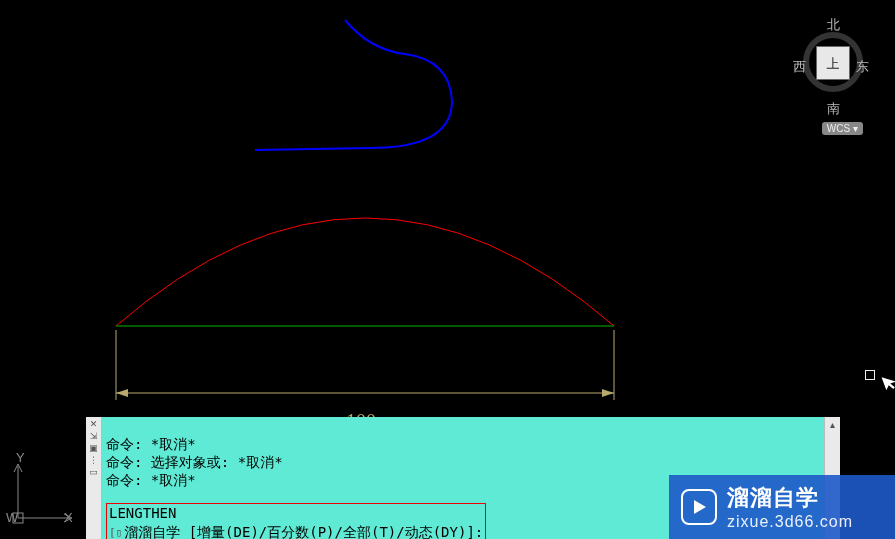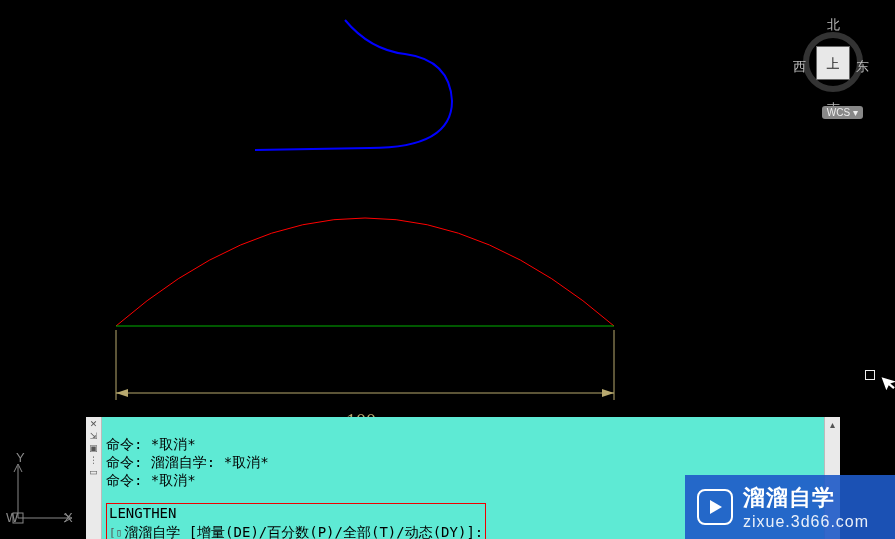--- a/index.html
+++ b/index.html
@@ -33,21 +33,21 @@
     width: 34px; height: 34px;
     background: #e8e8e8;
     color: #222;
     font-size: 13px;
     line-height: 34px;
     text-align: center;
     border: 1px solid #666;
   }
   .wcs-badge {
     position: absolute;
-    top: 106px;
+    top: 122px;
     right: 32px;
     background: #888;
     color: #eee;
     font-size: 10px;
     padding: 1px 5px;
     border-radius: 3px;
   }
 
   
   .ucs {
@@ -125,21 +125,21 @@
     flex-direction: column;
     justify-content: flex-start;
     align-items: center;
   }
   .cmd-scroll .up { font-size: 10px; color: #555; margin-top: 2px; }
 
   
   .watermark {
     position: absolute;
     right: 0; bottom: 0;
-    width: 210px; height: 64px;
+    width: 226px; height: 64px;
     background: rgba(30, 90, 200, 0.9);
     display: flex;
     align-items: center;
     gap: 10px;
     padding: 0 12px;
   }
   .watermark .play {
     width: 36px; height: 36px;
     border: 2px solid #fff;
     border-radius: 8px;
@@ -228,21 +228,21 @@
   <div class="cmd-panel">
     <div class="cmd-left">
       <span class="ic">✕</span>
       <span class="ic">⇲</span>
       <span class="ic">▣</span>
       <span class="ic">⋮</span>
       <span class="ic">▭</span>
     </div>
     <div class="cmd-body">
       <div class="line">命令: *取消*</div>
-      <div class="line">命令: 溜溜自学: *取消*</div>
+      <div class="line">命令: 选择对象或: *取消*</div>
       <div class="line">命令: *取消*</div>
       <div class="highlight">
         <div class="line">LENGTHEN</div>
         <div class="cmd-input-row">
           <span class="prompt-icon">[▯</span>
           <span class="line">溜溜自学 [增量(DE)/百分数(P)/全部(T)/动态(DY)]:</span>
         </div>
       </div>
     </div>
     <div class="cmd-scroll">

